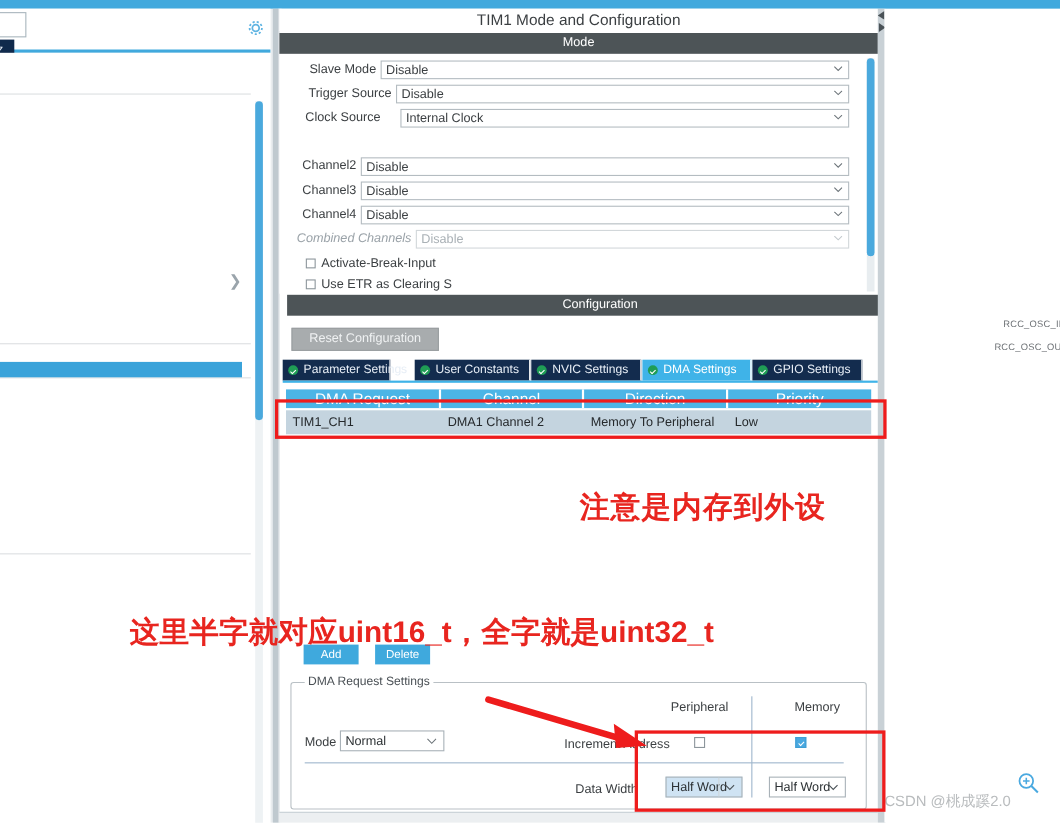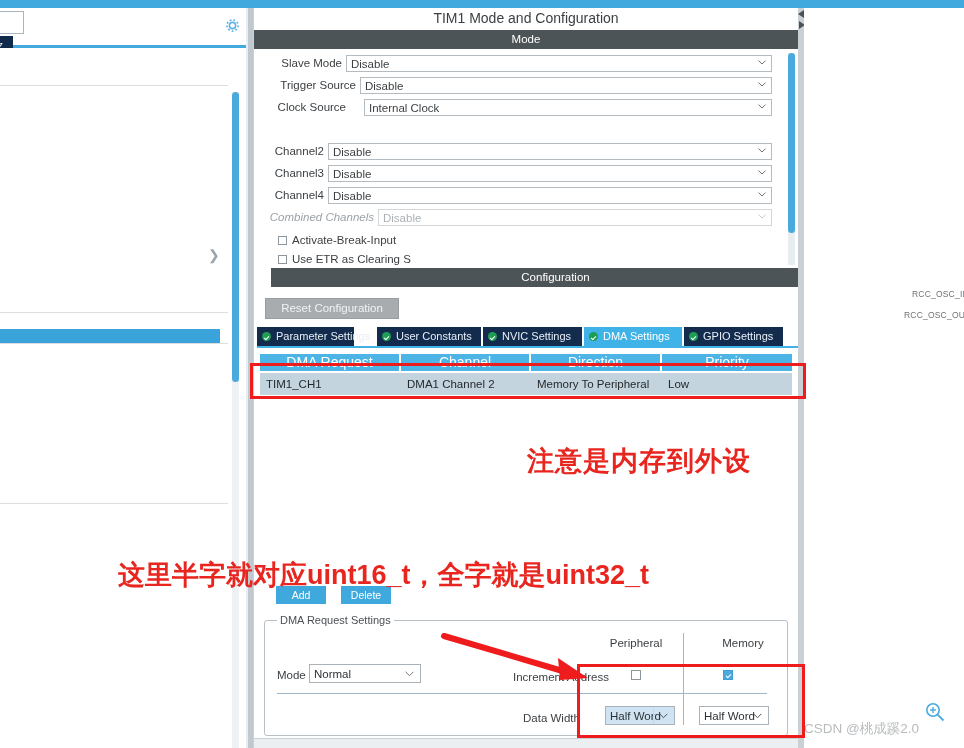--- a/index.html
+++ b/index.html
@@ -135,21 +135,21 @@
     position: absolute; left: 544px; top: 0; width: 7px; height: 740px;
     background: #c9d1d6;
   }
   .rail-arrow-up, .rail-arrow-dn {
     position: absolute; left: 544px; width: 7px; height: 8px;
   }
   .rail-arrow-up { top: 2px; }
   .rail-arrow-dn { top: 13px; }
 
   
-  .config-bar { position: absolute; left: 17px; top: 260px; width: 544px; height: 19px; line-height: 19px; padding-left: 25px; }
+  .config-bar { position: absolute; left: 7px; top: 260px; width: 544px; height: 19px; line-height: 19px; padding-left: 25px; }
 
   .reset-btn {
     position: absolute; left: 11px; top: 290px; width: 134px; height: 21px;
     background: #a8acae; color: #f0f2f3; border: 1px solid #9a9ea0;
     font-size: 11.5px; line-height: 19px; text-align: center;
   }
 
   .tabs { position: absolute; left: 3px; top: 319px; height: 19px; }
   .tab {
     position: absolute; top: 0; height: 19px; background: #132c4e;
@@ -443,21 +443,21 @@
     <div class="grp">
       <div class="grp-title">DMA Request Settings</div>
 
       <div class="col-head" style="left:330px; top:16px; width:82px;">Peripheral</div>
       <div class="col-head" style="left:440px; top:16px; width:76px;">Memory</div>
 
       <div class="vline" style="left:418px; top:12px; height:92px;"></div>
       <div class="hline" style="left:12px; top:72px; width:490px;"></div>
 
       <div class="fld-label" style="left:12px; top:48px;">Mode</div>
-      <div class="combo2" style="left:44px; top:43px; width:112px;padding-left:44px;">
+      <div class="combo2" style="left:44px; top:43px; width:95px;padding-left:44px;">
         <span class="v">Normal</span>
         <svg class="cr" viewBox="0 0 9 6">
             <path d="M0.6 0.8 L4.5 4.7 L8.4 0.8" fill="none" stroke="#6d757a" stroke-width="1"></path>
           </svg>
       </div>
 
       <div class="fld-label" style="left:248px; top:50px;">Increment Address</div>
       <div class="chk" style="left:366px; top:49px;"></div>
       <div class="chk checked" style="left:458px; top:49px;"></div>
 

